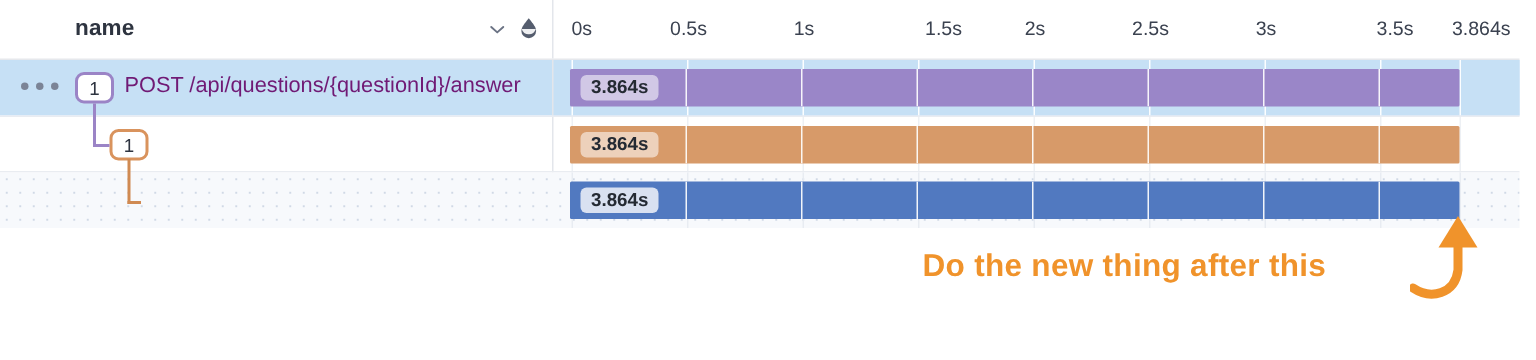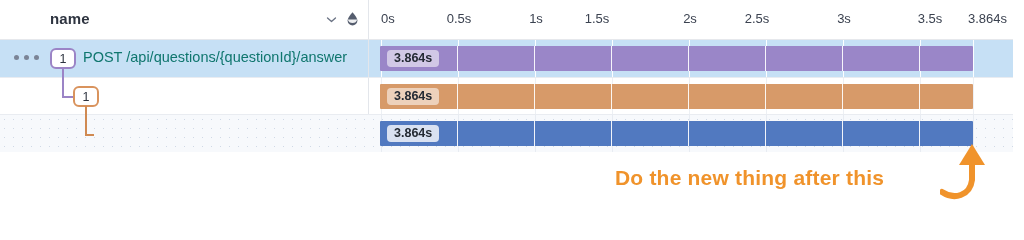--- a/index.html
+++ b/index.html
@@ -121,21 +121,21 @@
     position: absolute;
     left: 0; top: 0;
     width: 369px; height: 37px;
     border-right: 1px solid #e3e6eb;
     box-sizing: border-box;
   }
   .row-label {
     position: absolute;
     top: 9px;
     font-size: 14.5px;
-    color: #0f766e;
+    color: #701a75;
     white-space: nowrap;
   }
   .r0 .row-label { left: 83px; }
   .r1 .row-label { left: 106px; }
   .r2 .row-label { left: 120px; }
 
   
   .more-dots {
     position: absolute;
     left: 14px; top: 15px;
@@ -285,23 +285,23 @@
             <path d="M2.8 8.4 H12.2 A4.9 4.9 0 0 1 2.8 8.4 Z" fill="#ffffff" opacity=".9"></path>
           </svg>
         </span>
       </div>
     </div>
 
     <div class="axis">
       <div class="tick first" style="left:12px">0s</div>
       <div class="tick" style="left:90px">0.5s</div>
       <div class="tick" style="left:167px">1s</div>
-      <div class="tick" style="left:228px">1.5s</div>
+      <div class="tick" style="left:260px">1.5s</div>
       <div class="tick" style="left:321px">2s</div>
-      <div class="tick" style="left:388px">2.5s</div>
+      <div class="tick" style="left:398px">2.5s</div>
       <div class="tick" style="left:475px">3s</div>
       <div class="tick" style="left:561px">3.5s</div>
       <div class="tick last" style="left:638px">3.864s</div>
     </div>
   </div>
 
   <div class="rows">
 
     <div class="row r0">
       <div class="sel-band"></div>

